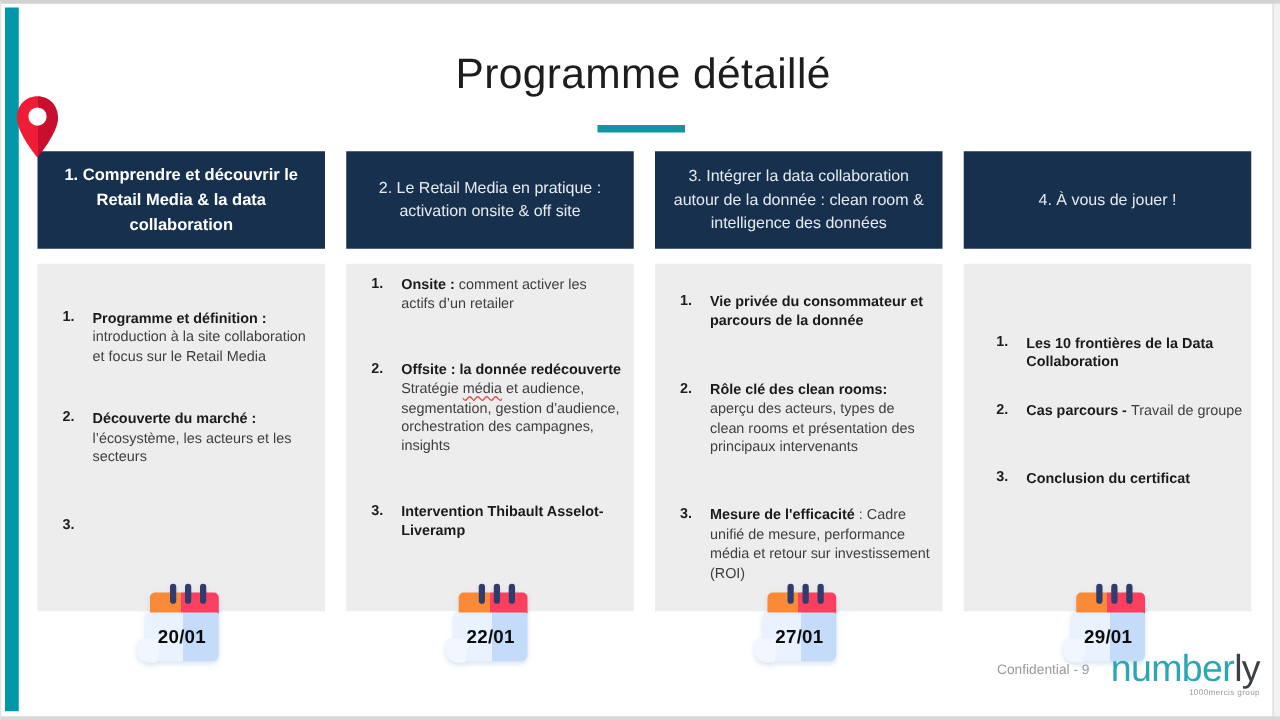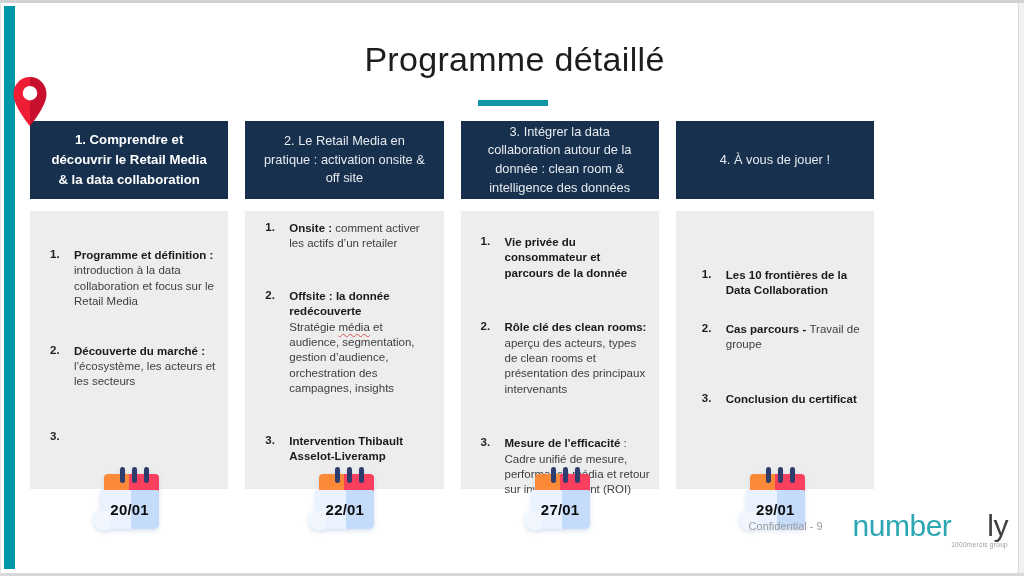--- a/index.html
+++ b/index.html
@@ -7,21 +7,21 @@
   .slide{
     position:relative; width:1024px; height:576px; background:#ffffff; overflow:hidden;
     border-top:3px solid #d2d2d2; border-bottom:3px solid #d8d8d8; border-left:1px solid #e3e3e3;
   }
   .right-strip{ position:absolute; top:0; right:0; width:6px; height:100%; background:#f2f2f2; border-left:1px solid #dcdcdc; z-index:5; }
   .accent-bar{ position:absolute; left:3px; top:3px; bottom:4px; width:11px; background:#0098A8; }
   .pin{ position:absolute; left:11px; top:73px; width:36px; height:60px; z-index:3; }
   .title{ position:absolute; top:37px; left:4px; right:0; text-align:center; font-size:34px; color:#1d1d1d; font-weight:400; letter-spacing:.3px; }
   .title-underline{ position:absolute; top:97px; left:477px; width:70px; height:6px; background:#1095A6; }
 
-  .columns{ position:absolute; left:29px; top:118px; width:844px; display:grid; grid-template-columns:repeat(4,1fr); column-gap:17px; }
+  .columns{ position:absolute; left:29px; top:118px; width:971px; display:grid; grid-template-columns:repeat(4,1fr); column-gap:17px; }
   .col{ display:flex; flex-direction:column; }
   .col-header{
     height:78px; background:#16304E; color:#E7EAEF; display:flex; align-items:center; justify-content:center;
     text-align:center; font-size:12.8px; line-height:1.45; padding:0 15px;
   }
   .col:nth-child(1) .col-header{ font-weight:700; color:#ffffff; font-size:13.2px; line-height:1.5; }
   .col-body{ margin-top:12px; height:278px; background:#EDEDED; }
   .items{ display:flex; flex-direction:column; }
   .item{ display:flex; gap:9px; }
   .item-num{ font-weight:700; font-size:11.5px; color:#1e1e1e; min-width:15px; }
@@ -41,26 +41,26 @@
   .peg{ position:absolute; top:0; width:5px; height:16px; border-radius:2.5px; background:#2E3D6B; z-index:4; }
   .p1{ left:22px; } .p2{ left:34px; } .p3{ left:46px; }
   .cal-band{ position:absolute; top:7px; left:6px; right:1px; height:17px; border-radius:4px 4px 0 0;
     background:linear-gradient(90deg,#FB8A38 0 45%,#FA3F5F 45% 100%); z-index:2; }
   .cal-page{ position:absolute; top:23px; left:2px; right:1px; bottom:0; border-radius:2px 2px 5px 5px;
     background:linear-gradient(90deg,#E9F2FE 0 52%,#C4DCFA 52% 100%); display:flex; align-items:center; justify-content:center; z-index:3; }
   .cal-curl{ position:absolute; left:-7px; bottom:-1px; width:18px; height:19px; background:#F2F7FF;
     border-radius:2px 0 0 12px; transform:skewX(-10deg); }
   .cal-date{ position:relative; font-weight:700; font-size:15px; color:#0d0d0d; letter-spacing:.2px; }
 
-  .footer{ position:absolute; right:16px; bottom:25px; display:flex; align-items:center; gap:30px; z-index:4; }
+  .footer{ position:absolute; right:16px; bottom:15px; display:flex; align-items:center; gap:17px; z-index:4; }
   .confidential{ font-size:11px; color:#9a9a9a; padding-bottom:8px; }
   .logo{ display:flex; flex-direction:column; align-items:flex-end; }
   .logo-word{ font-size:30px; line-height:1; letter-spacing:-.5px; font-weight:500; }
   .logo-teal{ color:#2BA7B4; }
-  .logo-dark{ color:#3C4043;margin-left:36px; }
+  .logo-dark{ color:#3C4043; }
   .logo-tag{ font-size:6.5px; color:#9a9a9a; letter-spacing:.3px; margin-top:0; }
 </style>
 </head>
 <body>
 
 <div class="slide">
   <div class="right-strip"></div>
   <div class="accent-bar"></div>
 
   <div class="pin">
@@ -79,21 +79,21 @@
   <div class="title-underline"></div>
 
   <div class="columns">
 
     <section class="col">
       <header class="col-header">1. Comprendre et découvrir le Retail Media &amp; la data collaboration</header>
       <div class="col-body">
         <div class="items">
             <div class="item">
               <span class="item-num">1.</span>
-              <span class="item-text"><span class="seg-b">Programme et définition : </span><span>introduction à la data collaboration et focus sur le Retail Media</span></span>
+              <span class="item-text"><span class="seg-b">Programme et définition : </span><span>introduction à la site collaboration et focus sur le Retail Media</span></span>
             </div>
             <div class="item">
               <span class="item-num">2.</span>
               <span class="item-text"><span class="seg-b">Découverte du marché :
 </span><span>l’écosystème, les acteurs et les secteurs</span></span>
             </div>
             <div class="item">
               <span class="item-num">3.</span>
             </div>
           </div>

